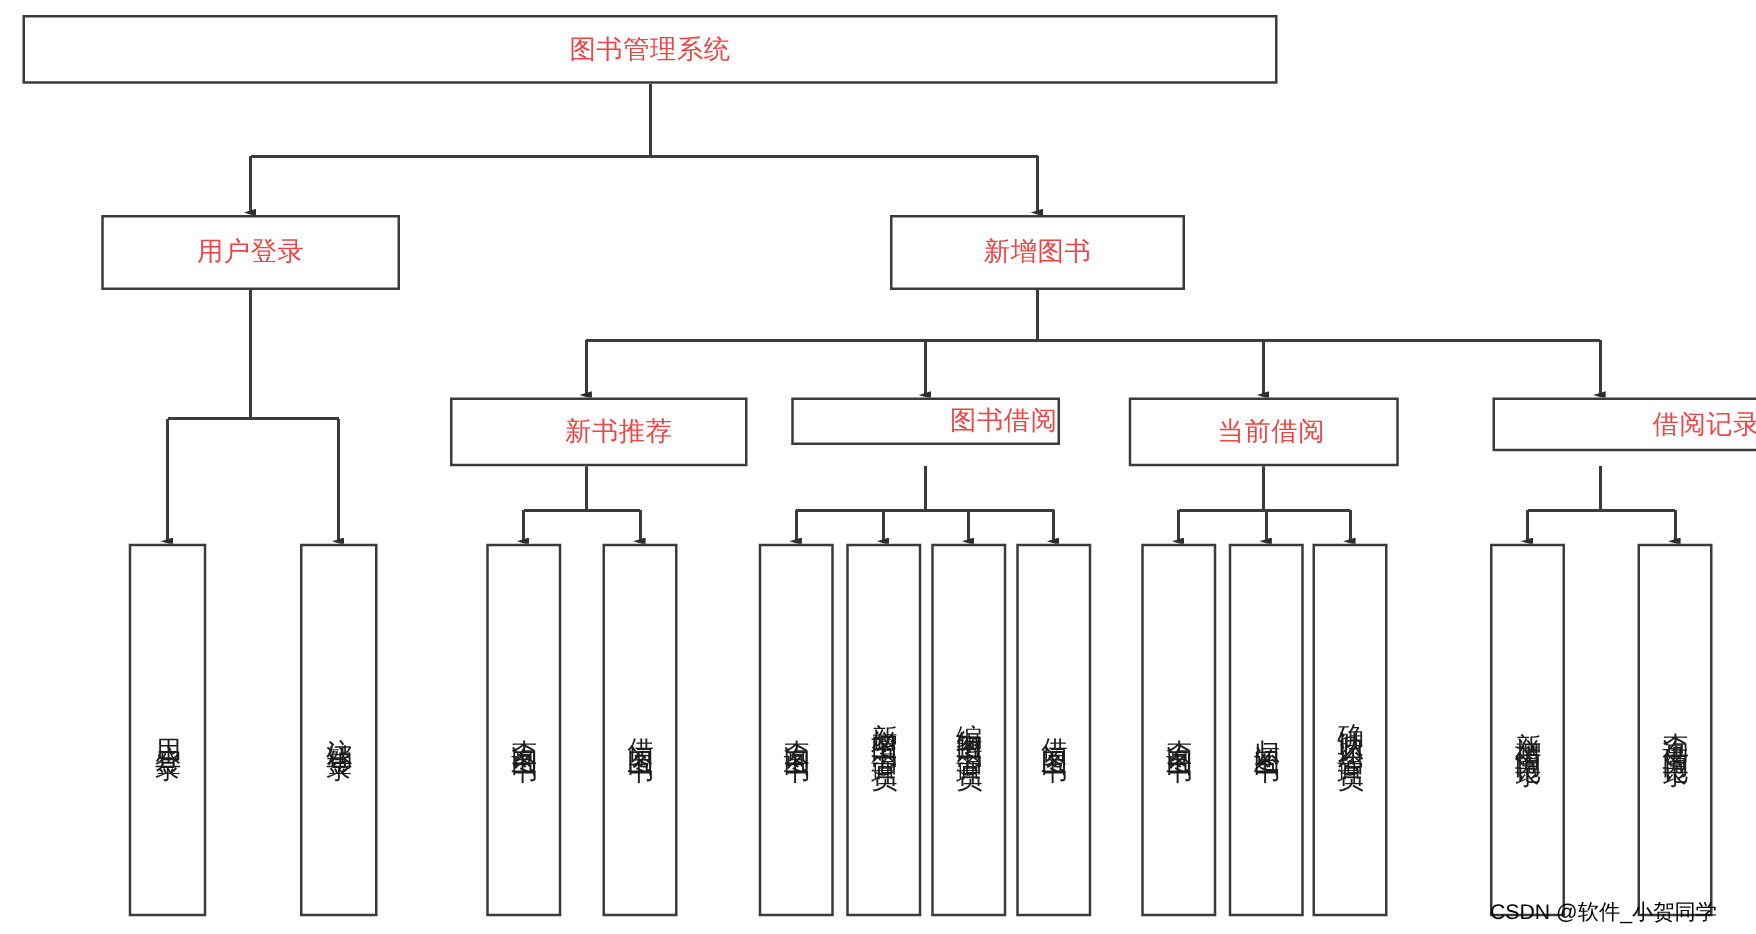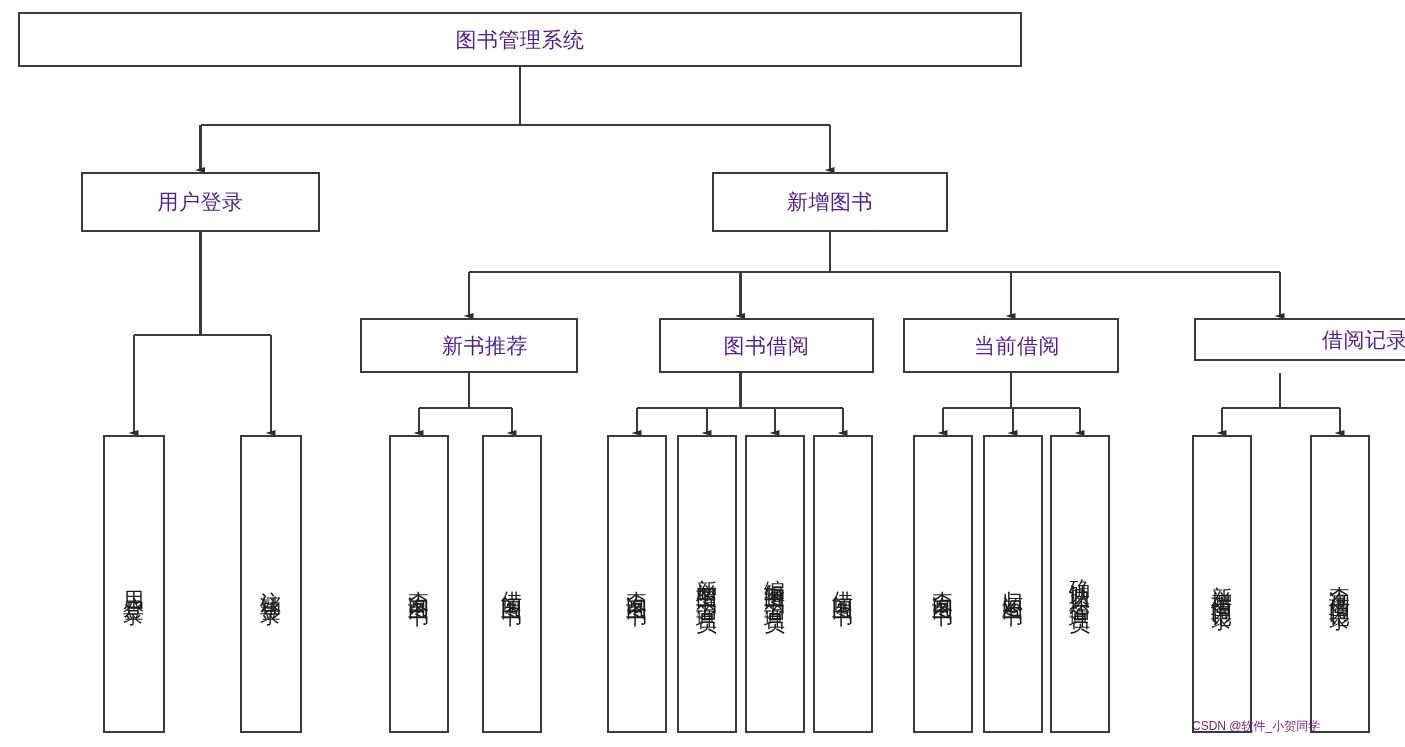--- a/index.html
+++ b/index.html
@@ -30,43 +30,43 @@
     box-sizing: border-box;
     border: 2px solid #3b3b3b;
     background: #ffffff;
     display: flex;
     align-items: center;
     justify-content: center;
     overflow: hidden;
   }
   .node .label-h {
     font-size: 21px;
-    color: #4c1d95;
+    color: #ef4444;
     line-height: 1.2;
     letter-spacing: 0.5px;
     white-space: nowrap;
   }
   .node.vertical {
     align-items: center;
     justify-content: center;
   }
   .node.vertical .label-v {
     font-size: 21px;
     color: #1c1c1c;
     writing-mode: vertical-rl;
     text-orientation: upright;
     letter-spacing: 5px;
     line-height: 1.0;
     text-align: center;
     white-space: nowrap;
   }
   .watermark {
     position: absolute;
-    font-size: 12px;
-    color: #701a75;
+    font-size: 17px;
+    color: #000000;
     white-space: nowrap;
     user-select: none;
   }
 </style>
 </head>
 <body>
 
 <div id="canvas">
   <svg id="edges" viewBox="0 0 1405 747">
     <defs>
@@ -114,24 +114,24 @@
   <div id="node-layer">
       <div class="node" style="left: 18px; top: 12px; width: 1004px; height: 55px;">
         <span class="label-h">图书管理系统</span>
       </div>
       <div class="node" style="left: 81px; top: 172px; width: 239px; height: 60px;">
         <span class="label-h">用户登录</span>
       </div>
       <div class="node" style="left: 712px; top: 172px; width: 236px; height: 60px;">
         <span class="label-h">新增图书</span>
       </div>
-      <div class="node" style="left: 360px; top: 318px; width: 218px; height: 55px; padding-left: 32px;">
+      <div class="node" style="left: 360px; top: 318px; width: 238px; height: 55px; padding-left: 32px;">
         <span class="label-h">新书推荐</span>
       </div>
-      <div class="node" style="left: 659px; top: 318px; width: 215px; height: 55px;">
+      <div class="node" style="left: 633px; top: 318px; width: 215px; height: 38px; justify-content: flex-end;">
         <span class="label-h">图书借阅</span>
       </div>
       <div class="node" style="left: 903px; top: 318px; width: 216px; height: 55px; padding-left: 12px;">
         <span class="label-h">当前借阅</span>
       </div>
       <div class="node" style="left: 1194px; top: 318px; width: 216px; height: 43px; justify-content: flex-end;">
         <span class="label-h">借阅记录</span>
       </div>
       <div class="node vertical" style="left: 103px; top: 435px; width: 62px; height: 298px;">
         <span class="label-v">用户登录</span>

